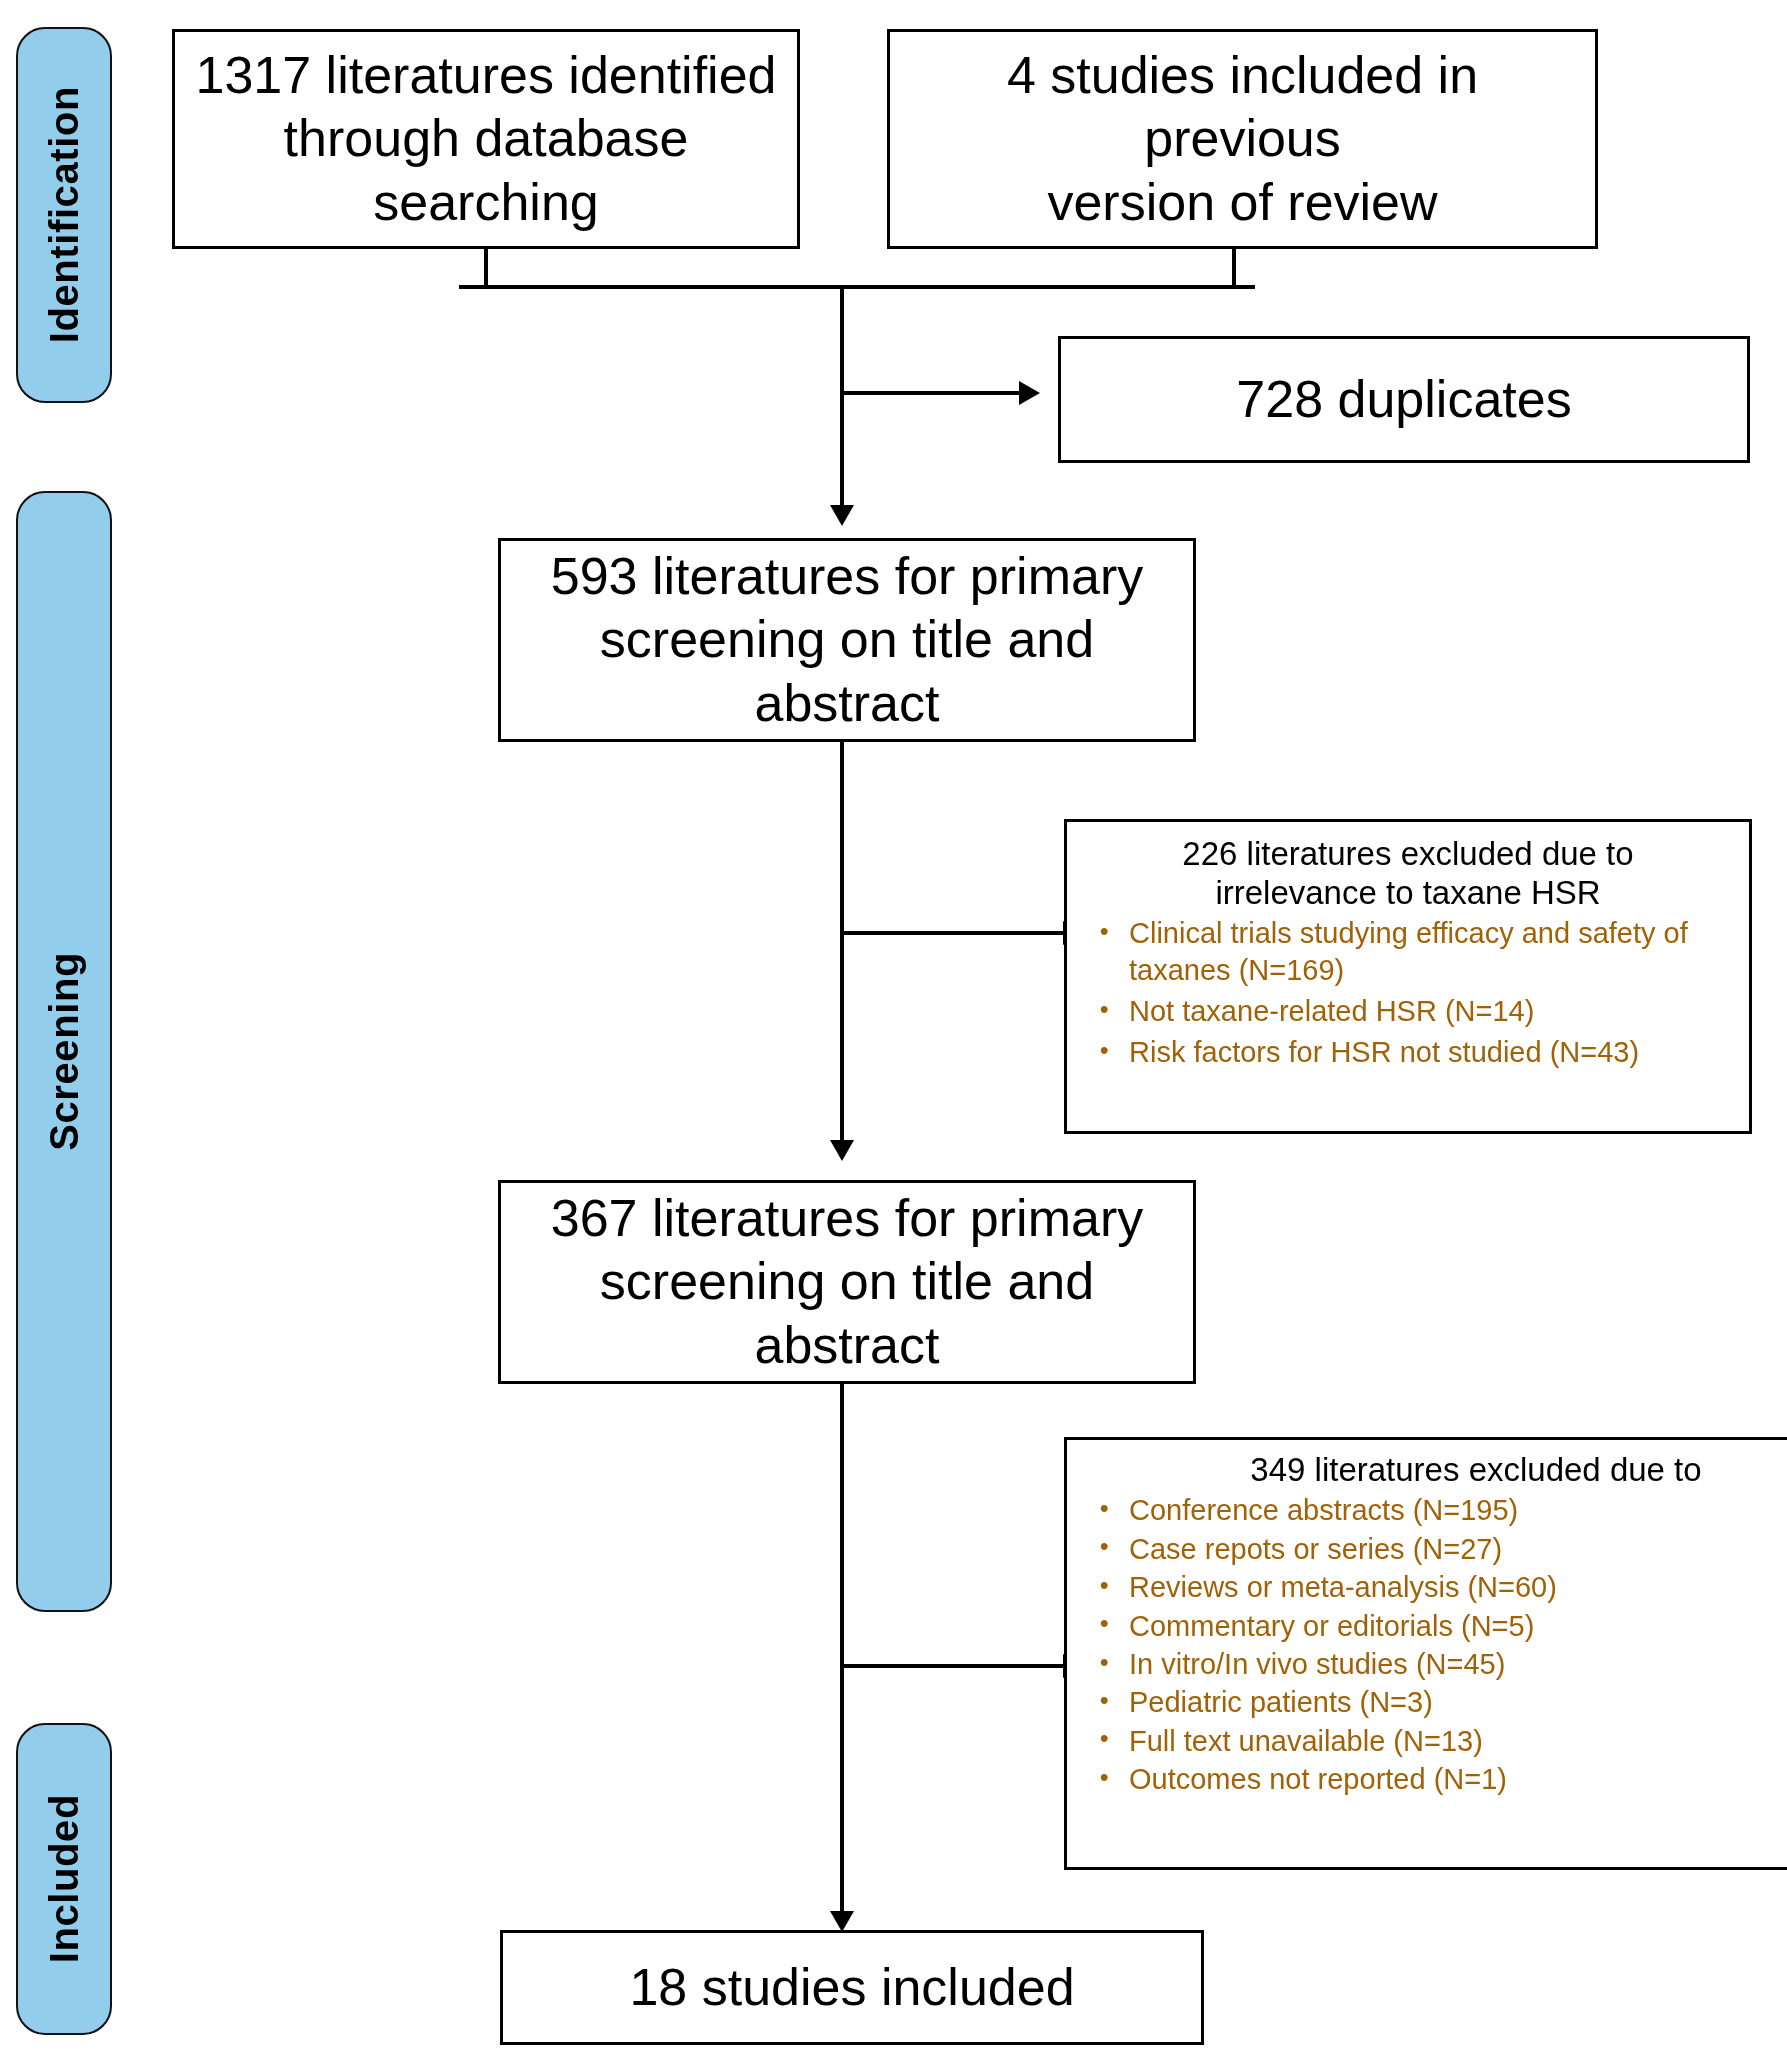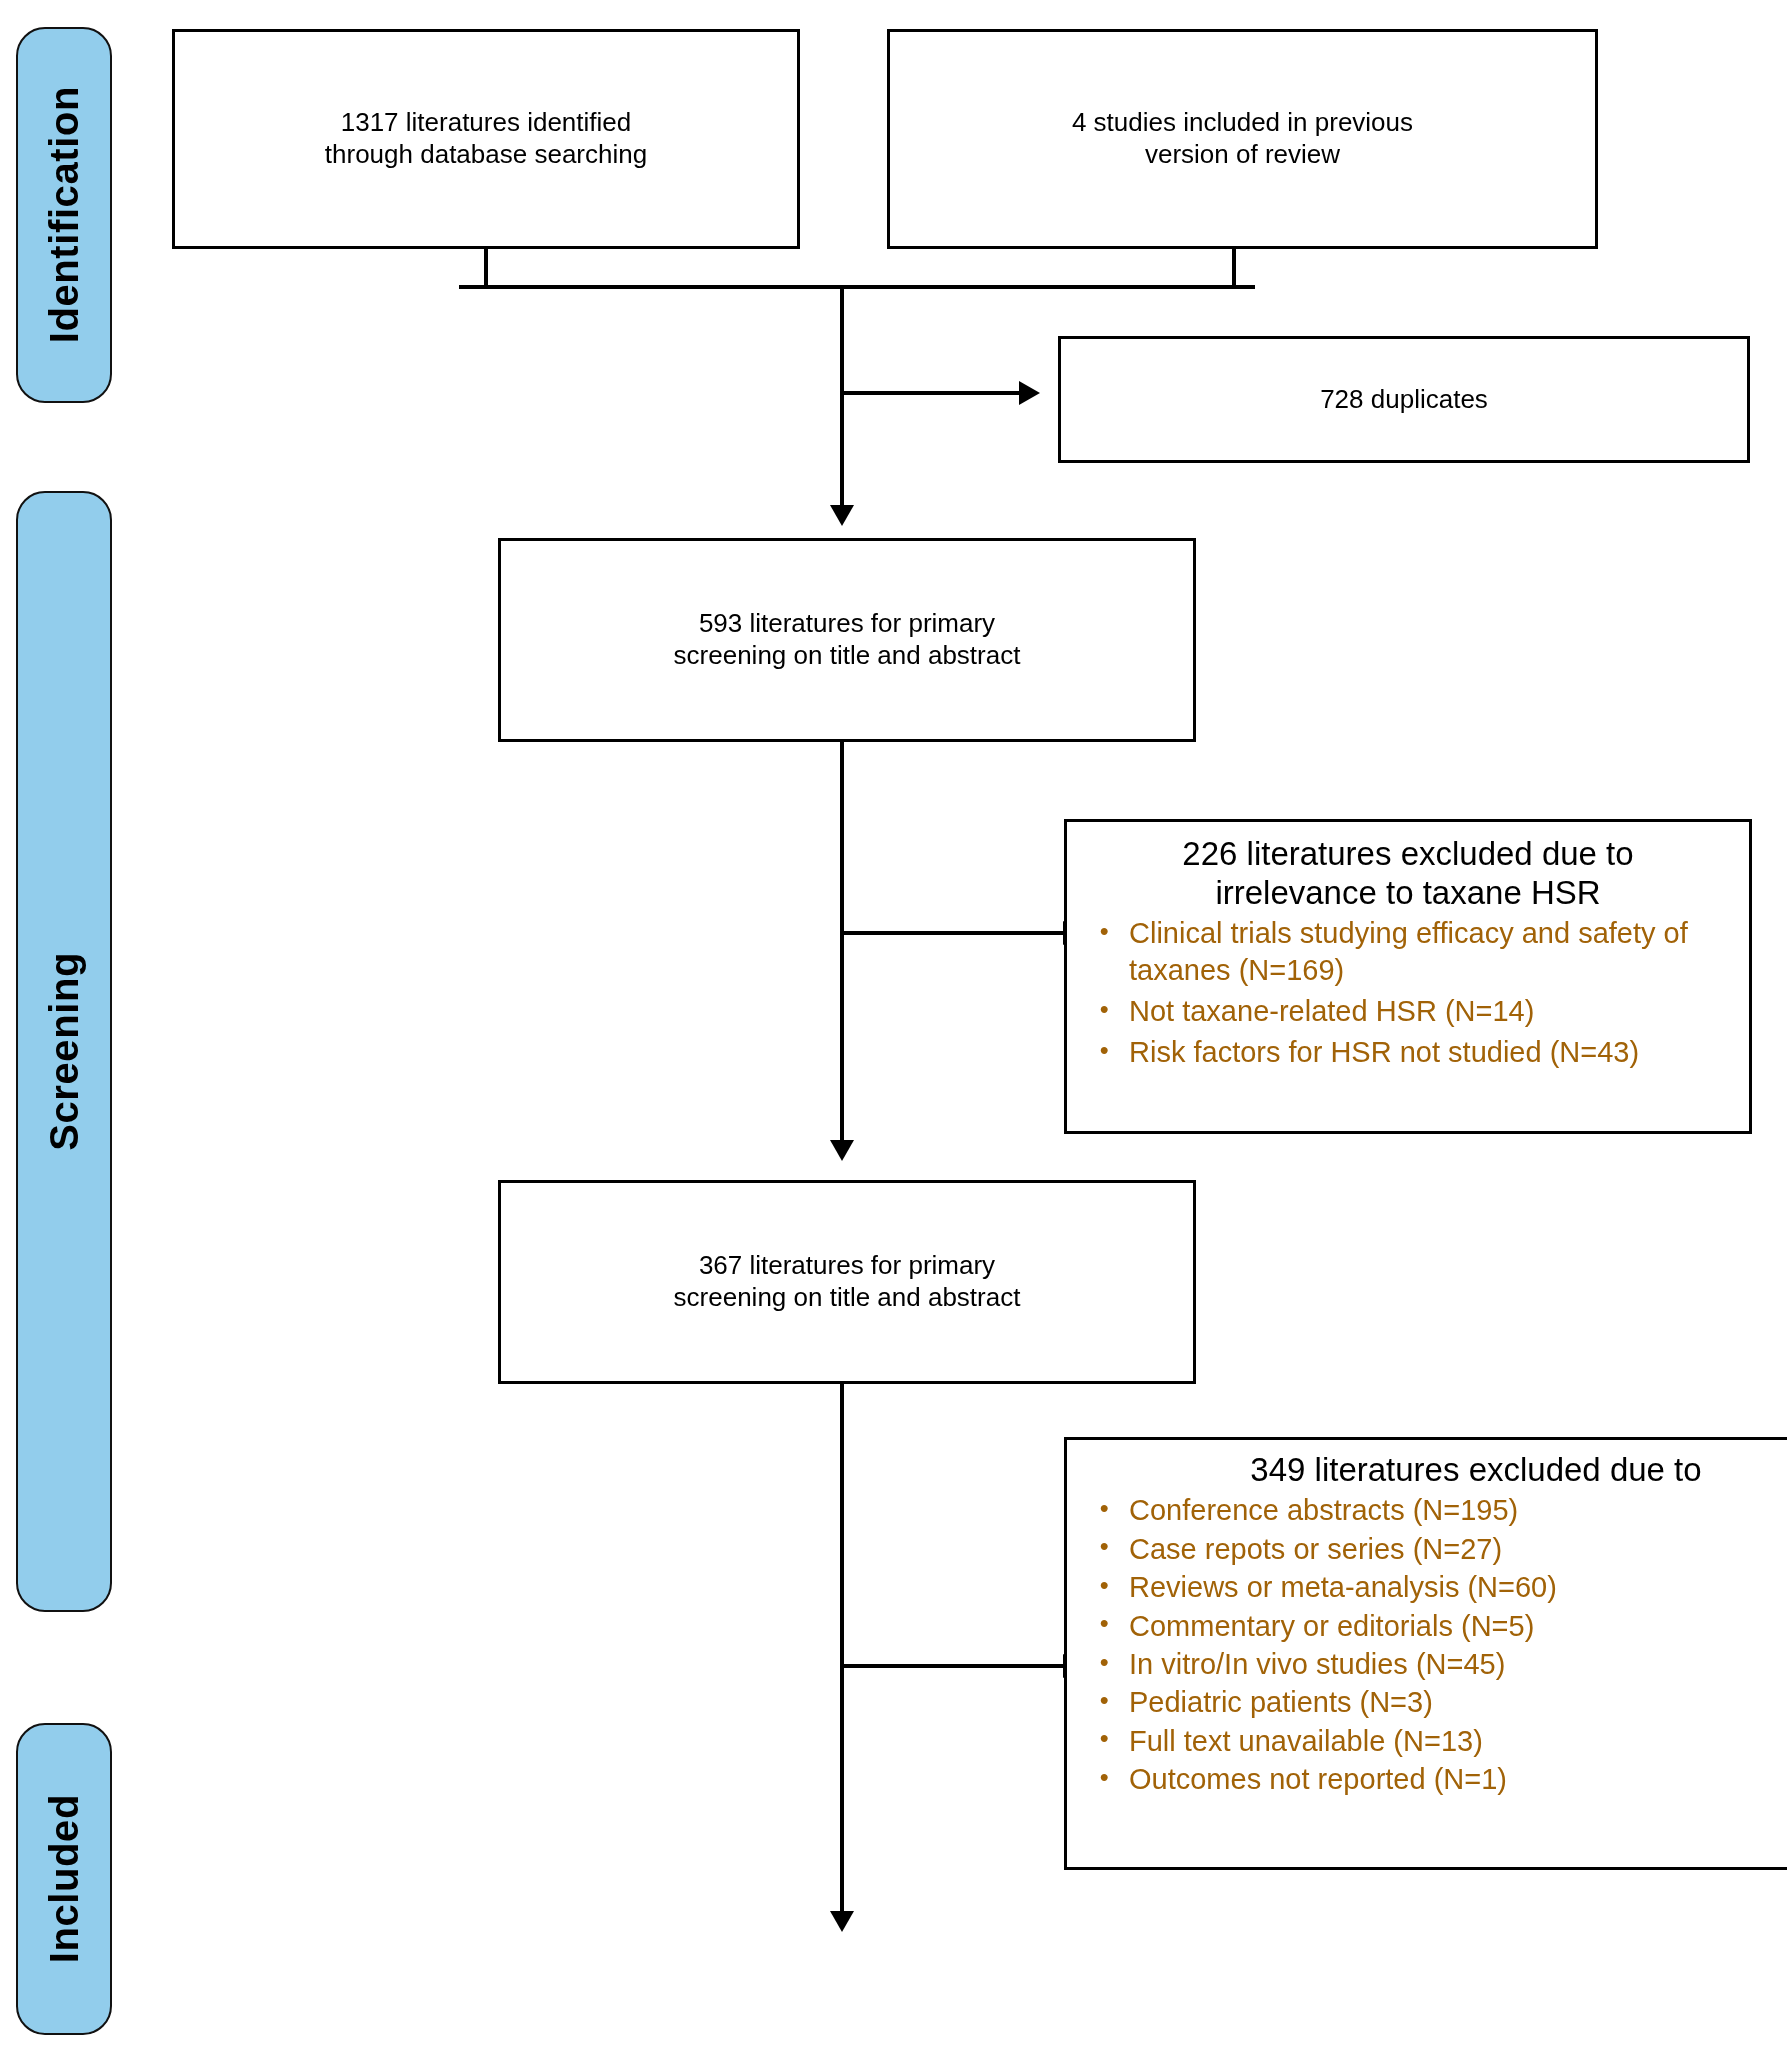--- a/index.html
+++ b/index.html
@@ -48,21 +48,21 @@
     box-sizing: border-box;
     display: flex;
     flex-direction: column;
     justify-content: center;
   }
   .flow-box.center-box {
     align-items: center;
     text-align: center;
   }
   .box-title {
-    font-size: 26px;
+    font-size: 52px;
     line-height: 1.22;
     color: #000000;
     padding: 0 15.3px;
     white-space: pre-line;
   }
   .box-title.centered { text-align: center; }
 
   .excl-title {
     font-size: 33px;
     line-height: 1.2;
@@ -198,15 +198,18 @@
       <li>Case repots or series (N=27)</li>
       <li>Reviews or meta-analysis (N=60)</li>
       <li>Commentary or editorials (N=5)</li>
       <li>In vitro/In vivo studies (N=45)</li>
       <li>Pediatric patients (N=3)</li>
       <li>Full text unavailable (N=13)</li>
       <li>Outcomes not reported (N=1)</li>
     </ul>
   </div>
 
+  <div class="flow-box center-box" style="left:500px; top:1930px; width:704px; height:115px;">
+    <div class="box-title centered">18 studies included</div>
+  </div>
 
 </div>
 
 
 </body></html>

